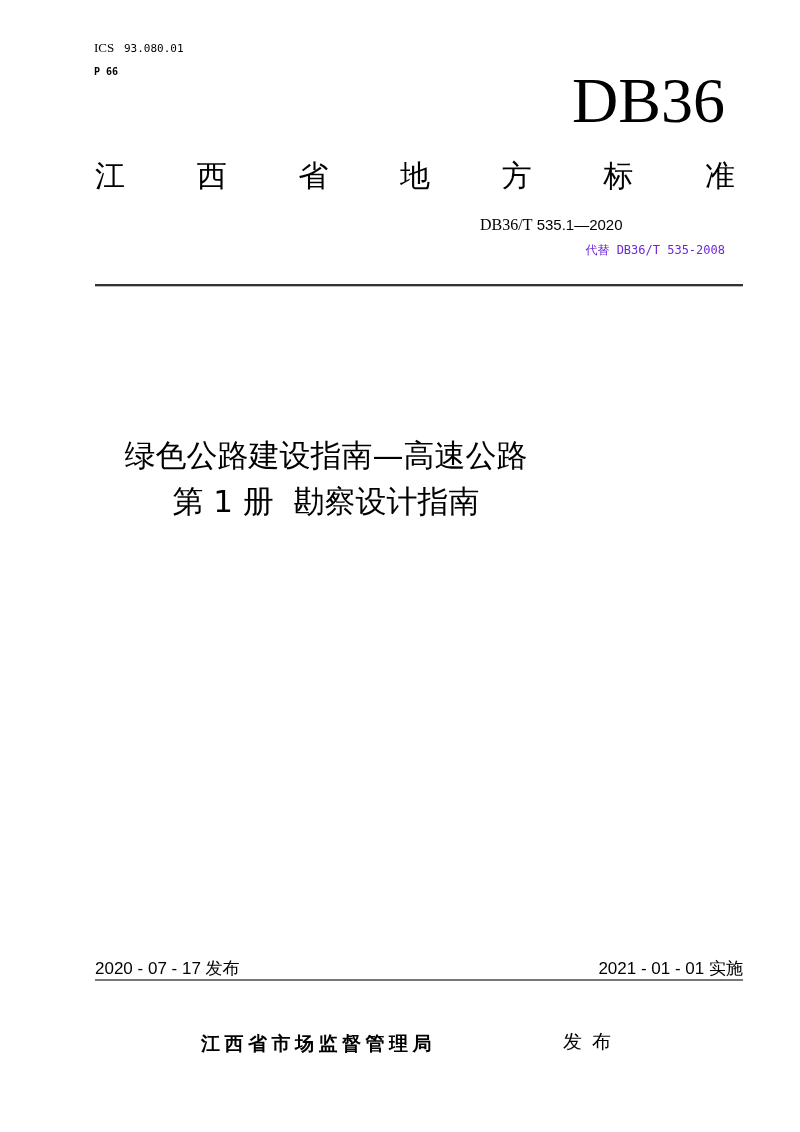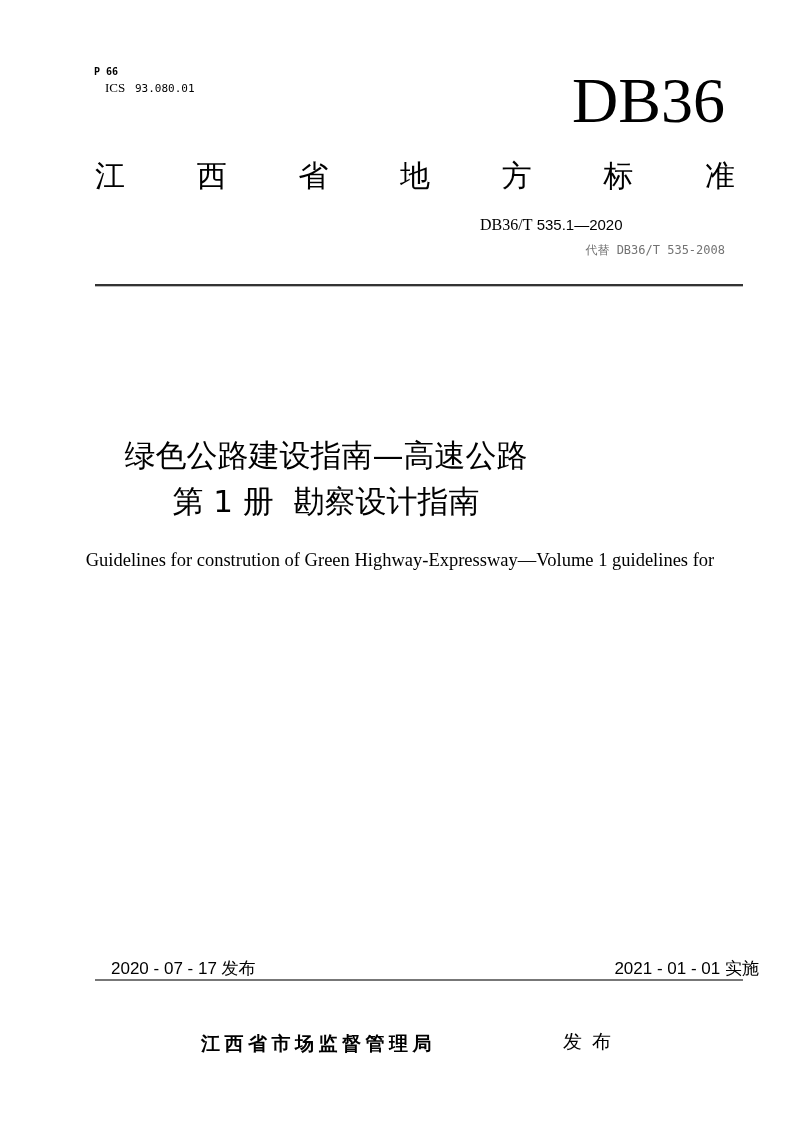--- a/index.html
+++ b/index.html
@@ -11,26 +11,25 @@
       width: 800px;
       height: 1132px;
       position: relative;
       overflow: hidden;
       color: #000;
       font-family: "DejaVu Sans", sans-serif;
     }
     .abs { position: absolute; }
 
     .ics {
-      left: 105px; top: 39px;
+      left: 94px; top: 39px;
       font-size: 13px;
       line-height: 18px;
       font-family: "Liberation Serif", serif;
       white-space: pre;
-      margin-top: 40px;
     }
     .ics .num { font-family: "DejaVu Sans Mono", monospace; font-size: 11px; }
     .p66 {
       left: 94px; top: 63px;
       font-size: 10px;
       line-height: 18px;
       font-family: "DejaVu Sans Mono", monospace;
       white-space: pre;
       font-weight: bold;
     }
@@ -65,21 +64,21 @@
       line-height: 22px;
       font-family: "Liberation Sans", sans-serif;
     }
     .std-code .code-prefix { font-family: "Liberation Serif", serif; font-size: 16px; }
     .replaces {
       left: 480px; top: 241px;
       width: 245px;
       text-align: right;
       font-size: 12px;
       line-height: 18px;
-      color: #737373;
+      color: #6d28d9;
       font-family: "DejaVu Sans Mono", monospace;
     }
     .replaces .rep-label { font-family: "DejaVu Sans", sans-serif; }
 
     .rule-top {
       left: 95px; top: 284px;
       width: 648px; height: 2px;
       background: #333;
       border-bottom: 1px solid #bbb;
     }
@@ -103,21 +102,20 @@
     }
 
     .dates {
       left: 95px; top: 958px;
       width: 648px;
       display: flex;
       justify-content: space-between;
       font-family: "Liberation Sans", sans-serif;
       font-size: 17px;
       line-height: 22px;
-      margin-left: 16px;
     }
     .rule-bottom {
       left: 95px; top: 979px;
       width: 648px; height: 2px;
       background: #777;
     }
 
     .issuer {
       left: 201px; top: 1030px;
       font-size: 19px;
@@ -156,21 +154,20 @@
 <div class="abs replaces"><span class="rep-label">代替</span> <span>DB36/T 535-2008</span></div>
 
 <div class="abs rule-top"></div>
 
 <div class="abs cn-title">
   <div>绿色公路建设指南—高速公路</div>
   <div style="white-space:pre;">第 1 册  勘察设计指南</div>
 </div>
 
 <div class="abs en-title">
-  <div>Guidelines for constrution of Green Highway-Expressway—Volume 1 guidelines for</div>
 </div>
 
 <div class="abs dates">
   <div><span style="white-space:pre;">2020 - 07 - 17</span> <span>发布</span></div>
   <div><span style="white-space:pre;">2021 - 01 - 01</span> <span>实施</span></div>
 </div>
 <div class="abs rule-bottom"></div>
 
 <div class="abs issuer">江西省市场监督管理局</div>
 <div class="abs publish">发布</div>

